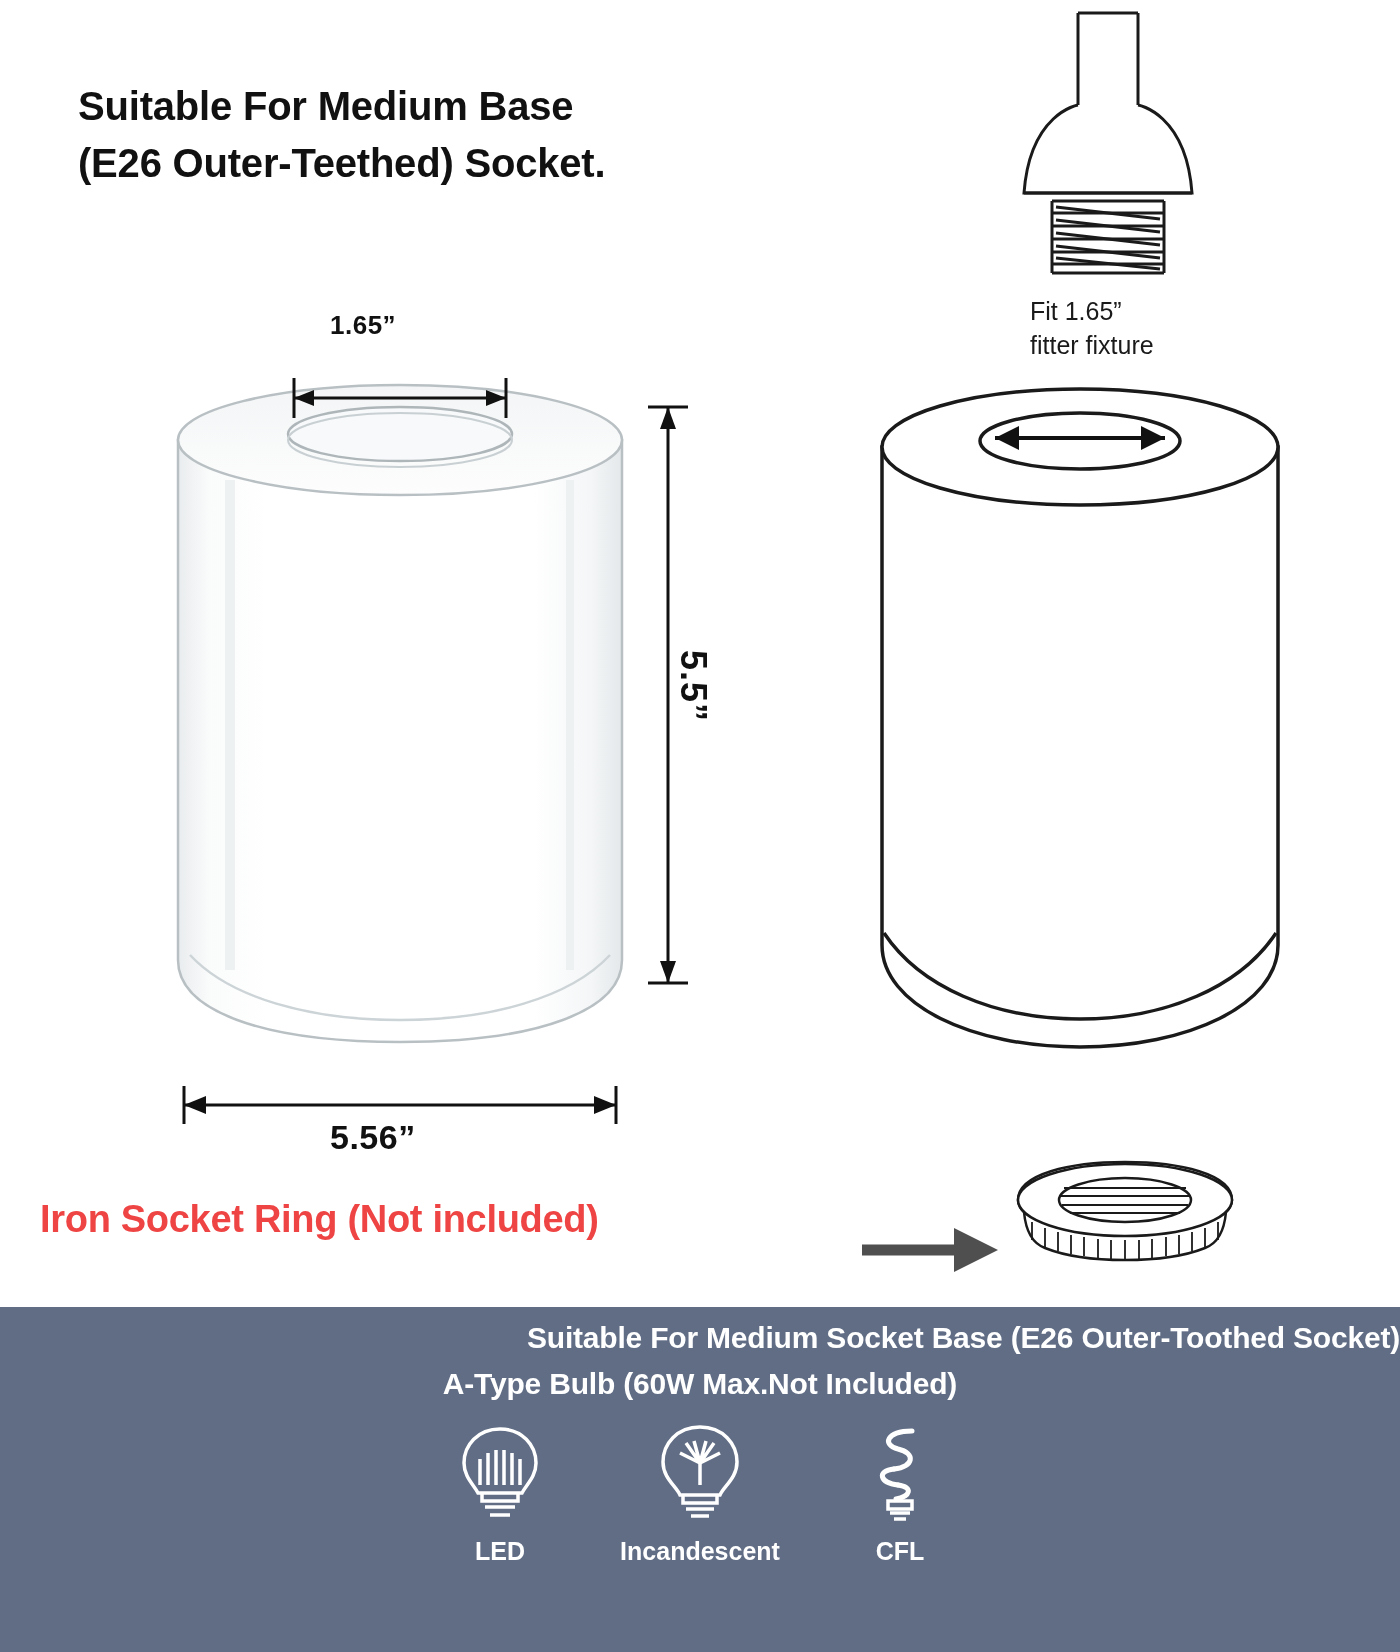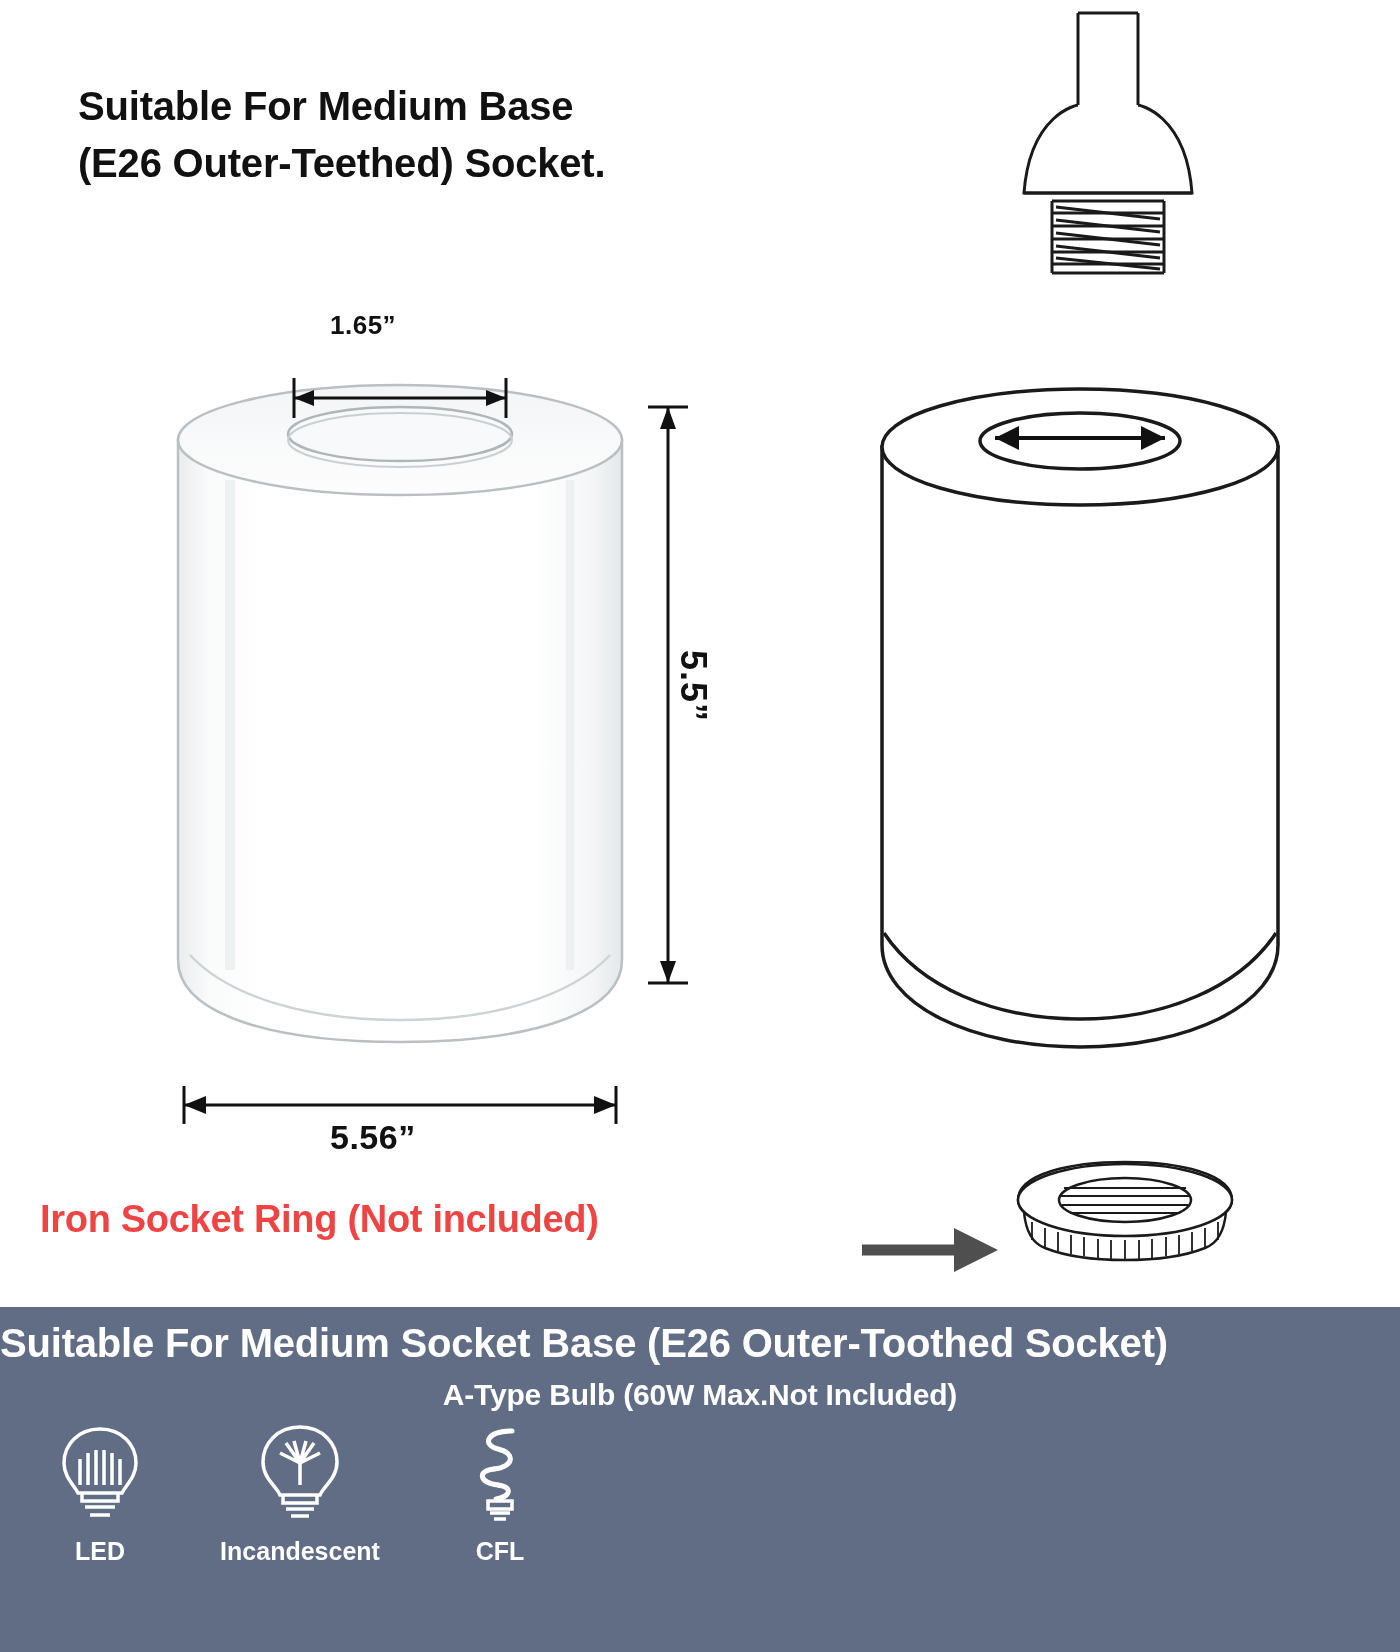--- a/index.html
+++ b/index.html
@@ -91,39 +91,40 @@
   .band {
     position: absolute;
     left: 0;
     top: 1307px;
     width: 1400px;
     height: 345px;
     background: #606d85;
     color: #ffffff;
   }
   .band-line1 {
-    text-align: left;
-    font-size: 40px;
+    text-align: right;
+    font-size: 30px;
     font-weight: bold;
     padding-top: 14px;
     letter-spacing: -0.2px;
   }
   .band-line2 {
     text-align: center;
     font-size: 30px;
     font-weight: bold;
     padding-top: 12px;
     letter-spacing: -0.2px;
   }
   .icons-row {
     position: absolute;
     left: 0;
     top: 112px;
     width: 1400px;
     display: flex;
+    justify-content: center;
     align-items: flex-end;
     gap: 0px;
   }
   .icon-cell {
     width: 200px;
     display: flex;
     flex-direction: column;
     align-items: center;
   }
   .icon-cell .glyph {
@@ -171,20 +172,24 @@
       <path d="M52 247 L164 247"></path>
       <path d="M52 259 L164 259"></path>
       <path d="M56 202 L160 214"></path>
       <path d="M56 215 L160 227"></path>
       <path d="M56 228 L160 240"></path>
       <path d="M56 241 L160 253"></path>
       <path d="M56 253 L160 264"></path>
     </g>
   </svg>
 
+  <div class="fitter-caption">
+    <span>Fit 1.65”</span><br>
+    <span>fitter fixture</span>
+  </div>
 
   <svg style="position:absolute; left:160px; top:370px;" width="480" height="700" viewBox="0 0 480 700">
     <defs>
       <linearGradient id="glassBody" x1="0" y1="0" x2="1" y2="0">
         <stop offset="0%" stop-color="#e9ecee"></stop>
         <stop offset="7%" stop-color="#fafbfb"></stop>
         <stop offset="20%" stop-color="#ffffff"></stop>
         <stop offset="50%" stop-color="#ffffff"></stop>
         <stop offset="80%" stop-color="#ffffff"></stop>
         <stop offset="93%" stop-color="#f4f6f7"></stop>

